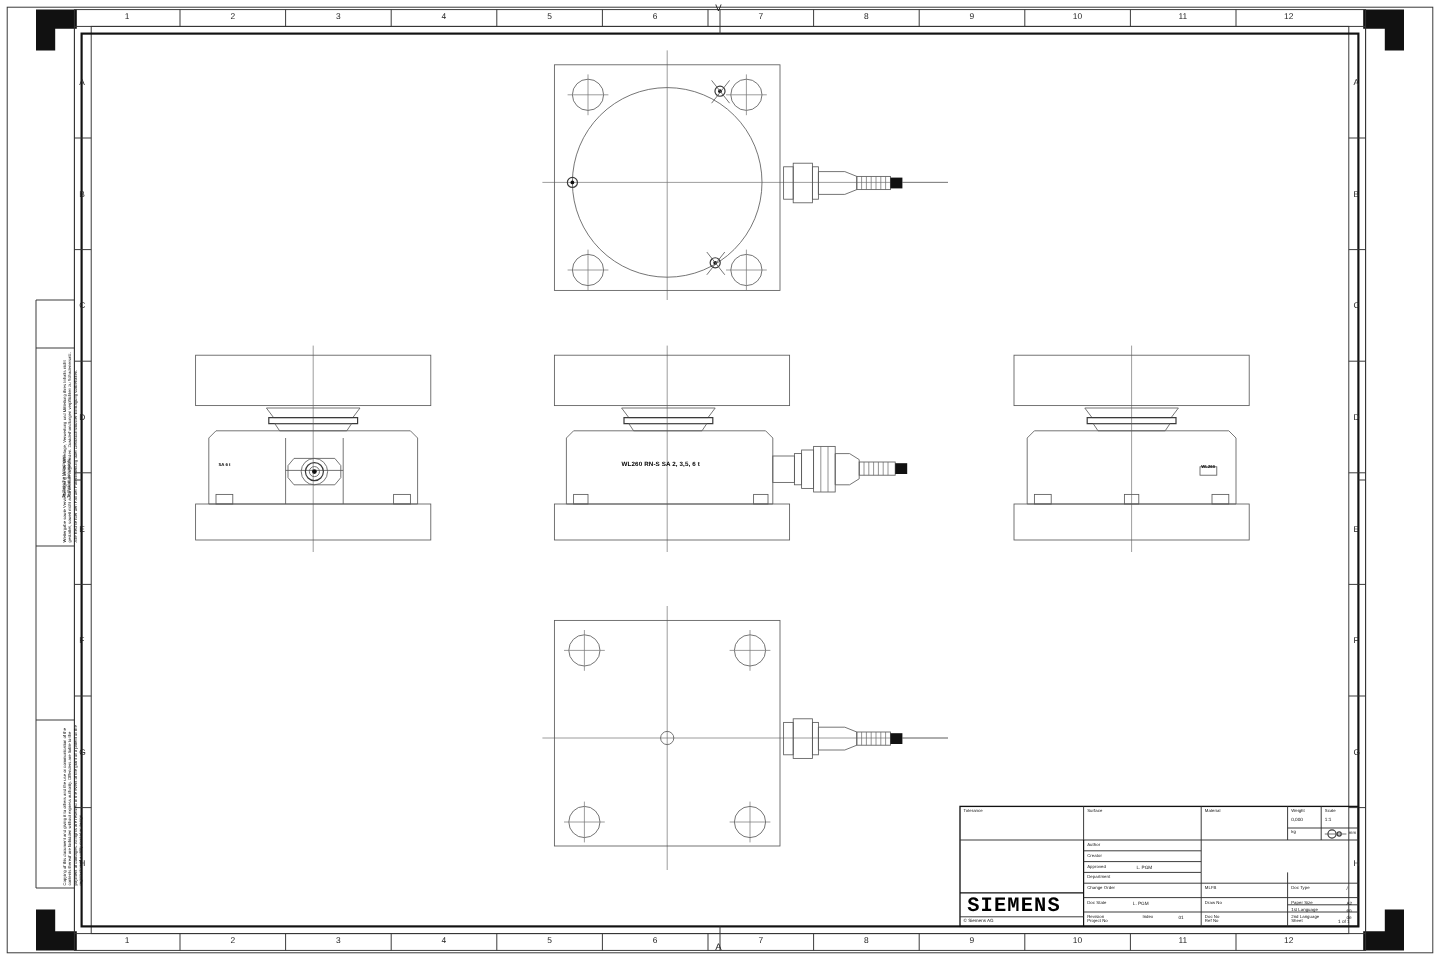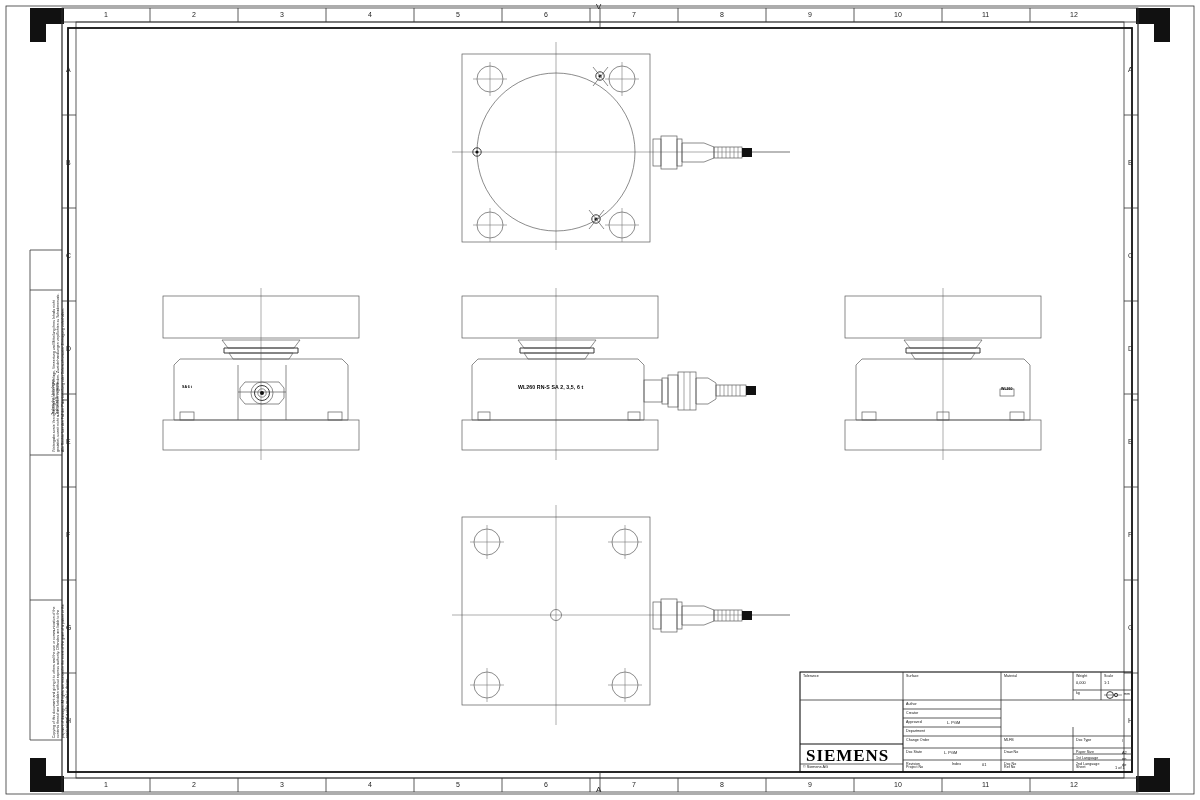--- a/index.html
+++ b/index.html
@@ -9,21 +9,21 @@
   svg.layer{position:absolute;left:0;top:0;width:1200px;height:800px;}
   .txt{position:absolute;font-family:"Liberation Sans", sans-serif;
        color:#1a1a1a;white-space:nowrap;line-height:1;}
   .zone{font-size:7px;color:#222;}
   .rowl{font-size:7px;color:#222;}
   .tbl{font-size:3.6px;color:#111;letter-spacing:.01em;}
   .tblv{font-size:3.9px;color:#111;}
   .partlabel{font-size:5.2px;font-weight:bold;color:#000;letter-spacing:.02em;}
   .sidelabel{font-size:3.6px;font-weight:bold;color:#000;}
   .siemens{font-size:17px;font-weight:bold;letter-spacing:.055em;color:#000;
-           font-family:Liberation Serif, serif;}
+           font-family:Liberation Mono, monospace;}
   .copy{font-size:3.8px;color:#111;}
   .centermark{font-size:8px;color:#222;}
   .vert{transform-origin:0 0;font-size:3.5px;color:#111;}
 </style>
 </head>
 <body>
 
 <div id="sheet">
 
   <svg class="layer" viewBox="0 0 1200 800">

